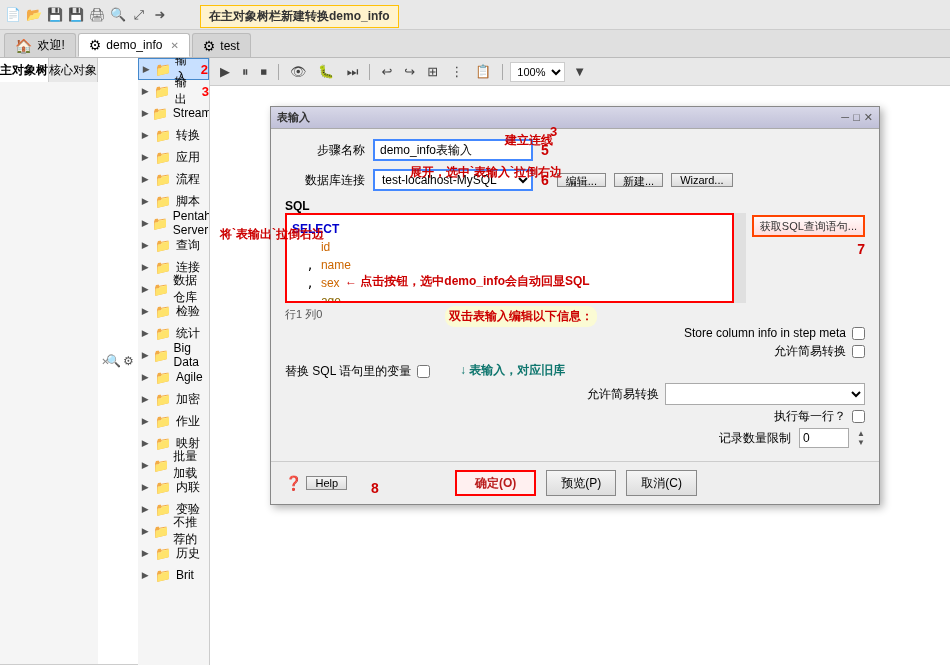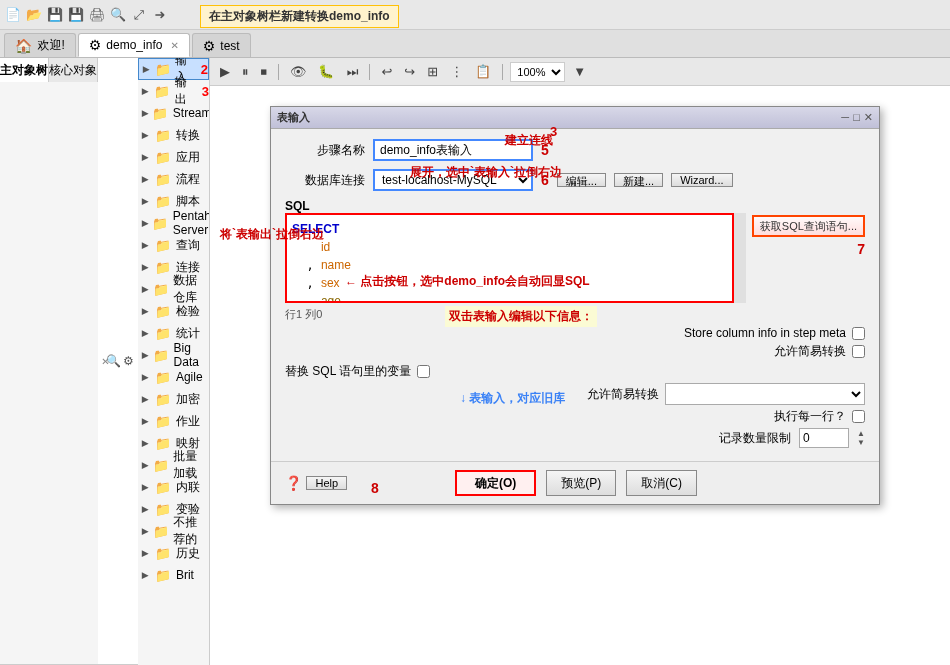--- a/index.html
+++ b/index.html
@@ -267,21 +267,21 @@
       display: flex; align-items: center; justify-content: space-between;
       padding: 8px 14px;
       border-top: 1px solid #ccc;
       background: #eee;
     }
     .footer-left { display: flex; align-items: center; gap: 4px; }
     .footer-center { display: flex; gap: 10px; }
     .ok-btn {
       height: 26px; padding: 0 18px;
       border: 2px solid #ff0000; background: #fff0f0;
-      cursor: pointer; font-size: 12px; font-weight: bold; color: #000000;
+      cursor: pointer; font-size: 12px; font-weight: bold; color: #b91c1c;
     }
     .preview-btn {
       height: 26px; padding: 0 14px;
       border: 1px solid #888; background: linear-gradient(to bottom, #f5f5f5, #ddd);
       cursor: pointer; font-size: 12px;
     }
     .cancel-btn {
       height: 26px; padding: 0 14px;
       border: 1px solid #888; background: linear-gradient(to bottom, #f5f5f5, #ddd);
       cursor: pointer; font-size: 12px;
@@ -539,21 +539,21 @@
       <svg style="position:absolute;top:58px;left:155px;" width="55" height="30">
         <line x1="50" y1="5" x2="10" y2="25" stroke="#cc0000" stroke-width="1.5"></line>
         <polygon points="5,28 12,20 15,28" fill="#cc0000"></polygon>
       </svg>
 
       <div style="position:absolute; top:140px; left:10px; color:#cc0000; font-size:12px; font-weight:bold; z-index:201; white-space:nowrap;">将`表输出`拉倒右边</div>
 
       <div style="position:absolute; top:46px; left:295px; color:#cc0000; font-size:12px; font-weight:bold; z-index:201; white-space:nowrap;">建立连线</div>
       <div style="position:absolute; top:38px; left:340px; color:#cc0000; font-size:13px; font-weight:bold; z-index:201;">3</div>
 
-      <div style="position:absolute; top:220px; left:235px; color:#cc0000; font-size:12px; font-weight:bold; z-index:201; white-space:nowrap; background: rgba(255,255,200,0.7); padding: 2px 4px;">双击表输入编辑以下信息：</div>
+      <div style="position:absolute; top:220px; left:235px; color:#cc0000; font-size:12px; font-weight:bold; z-index:201; white-space:nowrap; background: rgba(255,255,200,0.7); padding: 2px 4px; border-radius: 9px;">双击表输入编辑以下信息：</div>
 
       <div class="dialog-overlay">
         <div class="dialog-titlebar">
           <span class="dtitle">表输入</span>
           <div class="dtitle-icons">
             <span class="dtitle-icon">─</span>
             <span class="dtitle-icon">□</span>
             <span class="dtitle-icon">✕</span>
           </div>
         </div>
@@ -645,17 +645,17 @@
             <button class="ok-btn">确定(O)</button>
             <button class="preview-btn">预览(P)</button>
             <button class="cancel-btn">取消(C)</button>
           </div>
           <div style="width:60px;"></div>
         </div>
 
         <div style="position:absolute; bottom:8px; left:100px; color:#cc0000; font-size:14px; font-weight:bold;">8</div>
       </div>
 
-      <div style="position:absolute; top:304px; left:250px; color:#3b82f6; font-size:12px; font-weight:bold; white-space:nowrap; z-index:201;">↓ 表输入，对应旧库</div>
+      <div style="position:absolute; top:276px; left:250px; color:#0f766e; font-size:12px; font-weight:bold; white-space:nowrap; z-index:201;">↓ 表输入，对应旧库</div>
 
     </div>
   </div>
 </div>
 
 </body></html>

